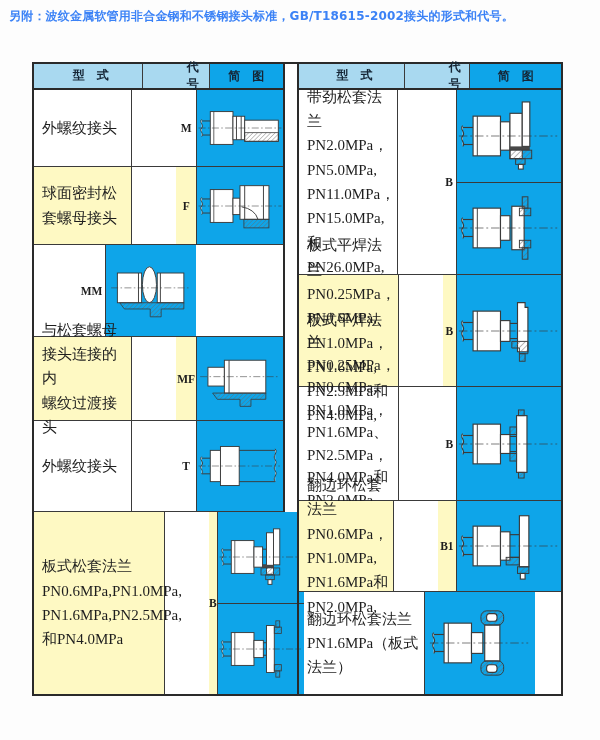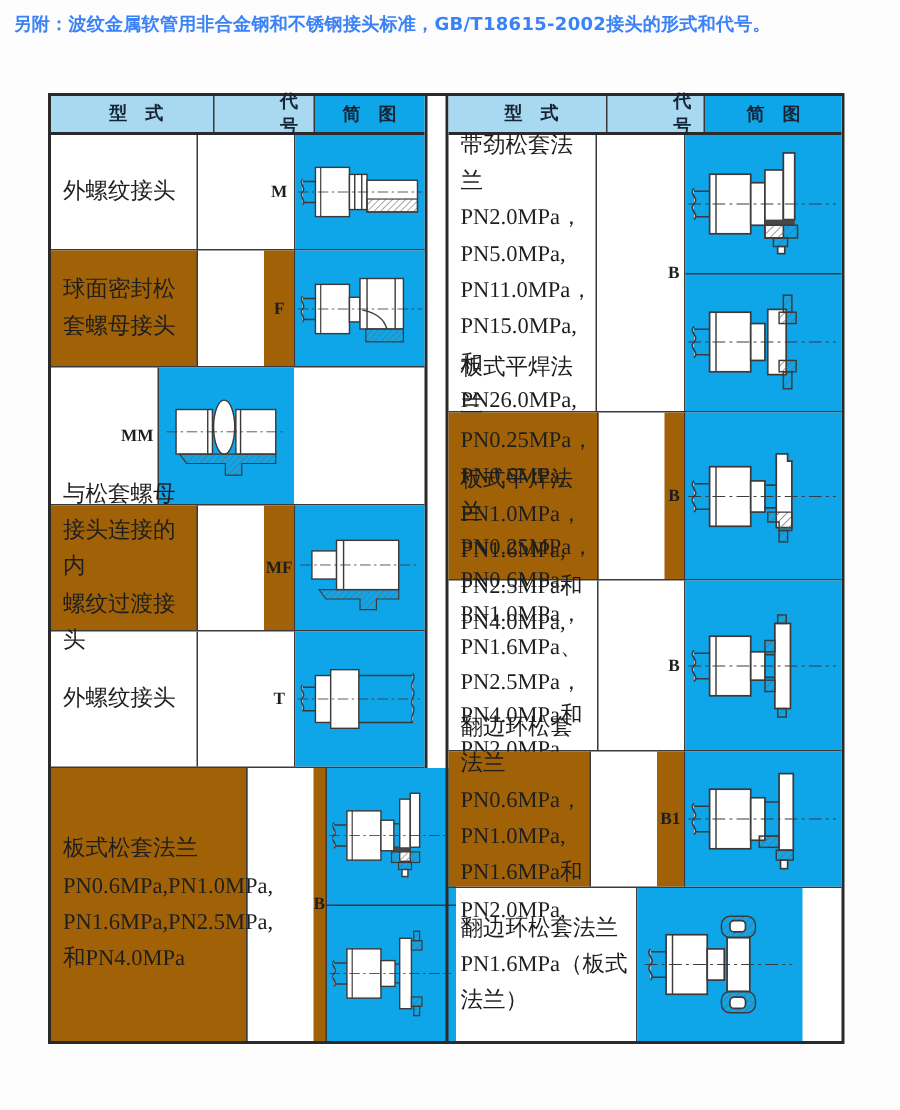--- a/index.html
+++ b/index.html
@@ -34,21 +34,21 @@
     padding:4px 2px 4px 8px;font-size:15px;line-height:1.62;
     white-space:pre-line;
   }
   .c-code{
     border-right:1px solid #3a3a3a;display:flex;align-items:center;justify-content:center;
     font-size:11.5px;font-weight:bold;margin-left:44px;
   }
   .c-diag{display:flex;flex-direction:column;background:#0ea5e9;}
   .l .c-type{width:131px;}  .l .c-code{width:28px;}  .l .c-diag{width:90px;}
   .r .c-type{width:126px;}  .r .c-code{width:26px;}  .r .c-diag{width:110px;}
-  .hl .c-type,.hl .c-code{background:#a16207;}
+  .hl .c-type,.hl .c-code{background:#fef9c3;}
   .dsub{flex:1;display:flex;align-items:center;justify-content:center;overflow:hidden;}
   .dsub + .dsub{border-top:1px solid #3a3a3a;}
   svg.dg{display:block;}
   .ln{stroke:#3a3a3a;stroke-width:1.2;fill:none;}
   .wh{stroke:#3a3a3a;stroke-width:1.2;fill:#ffffff;}
   .ht{stroke:#3a3a3a;stroke-width:1;fill:url(#h);}
   .dk{stroke:none;fill:#474747;}
   .cl{stroke:#3a3a3a;stroke-width:.7;stroke-dasharray:9 3 2 3;fill:none;}
 </style>
 </head>

